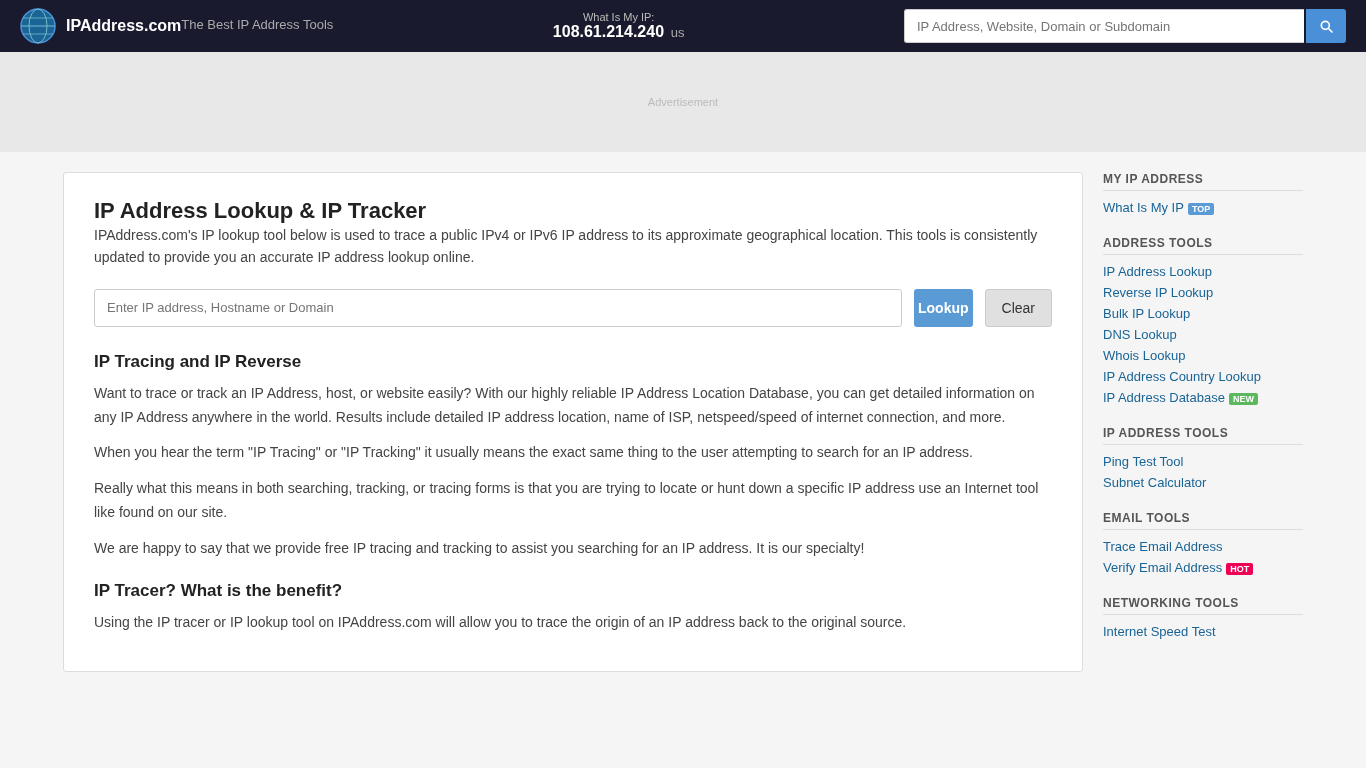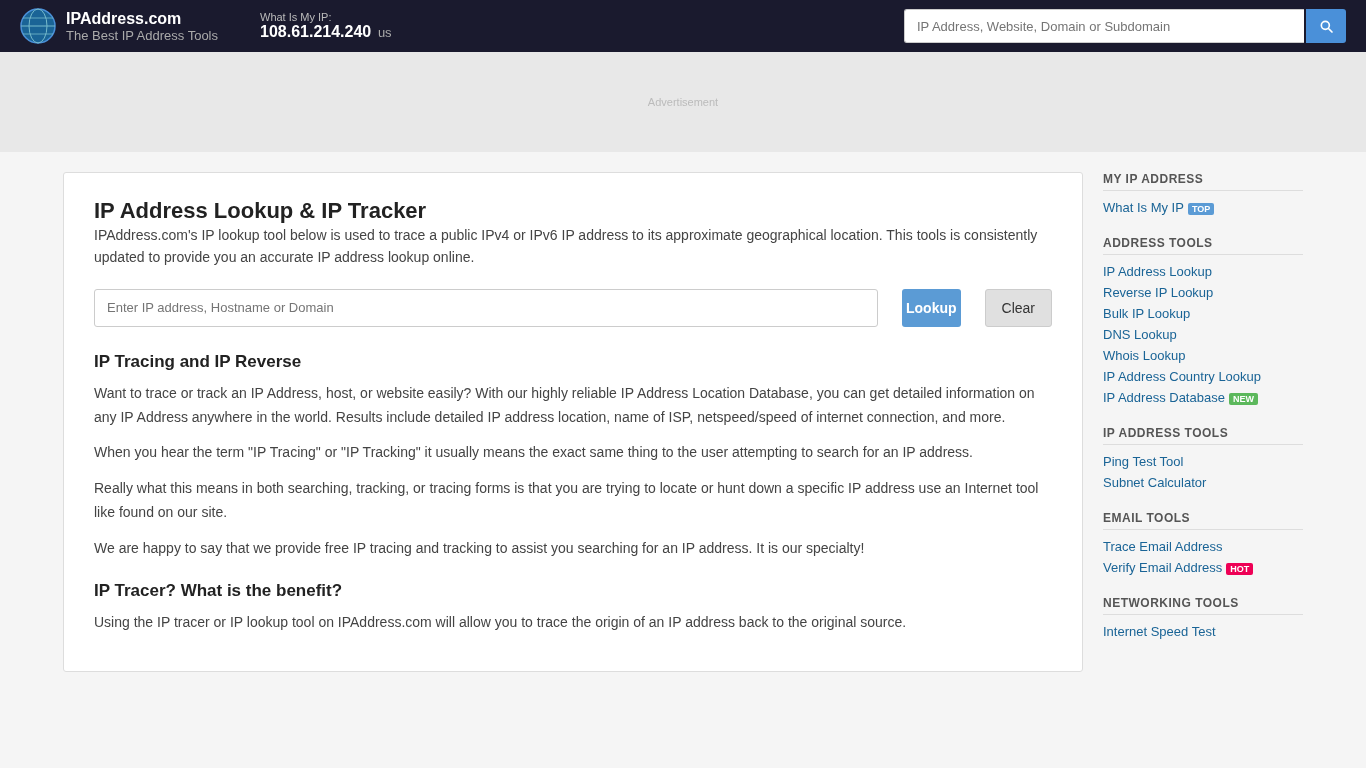--- a/index.html
+++ b/index.html
@@ -17,29 +17,30 @@
     #logo-area {
       display: flex;
       align-items: center;
       gap: 10px;
       min-width: 220px;
     }
     #logo-icon {
       width: 36px;
       height: 36px;
     }
-    #logo-text-area { display: flex; flex-direction: column; }
+    #logo-text-area { display: flex; }
     #site-name { color: #fff; font-size: 16px; font-weight: bold; }
     #site-tagline { color: #aaa; font-size: 13px; }
     #ip-display {
       display: flex;
       flex-direction: column;
       color: #ccc;
       font-size: 12px;
       flex: 1;
+      align-items: center;
     }
     #ip-label { color: #bbb; font-size: 11px; }
     #search-area {
       display: flex;
       align-items: center;
       gap: 2px;
       margin-left: auto;
     }
     #search-input {
       width: 400px;
@@ -98,21 +99,21 @@
       font-weight: bold;
       color: #222;
     }
     #intro-text {
       color: #444;
       line-height: 1.6;
       margin-bottom: 20px;
     }
     #lookup-form {
       display: flex;
-      gap: 24px;
+      gap: 12px;
       margin-bottom: 25px;
       margin-top: 20px;
     }
     #lookup-input {
       flex: 1;
       height: 38px;
       padding: 0 12px;
       border: 1px solid #ccc;
       border-radius: 3px;
       font-size: 13px;

